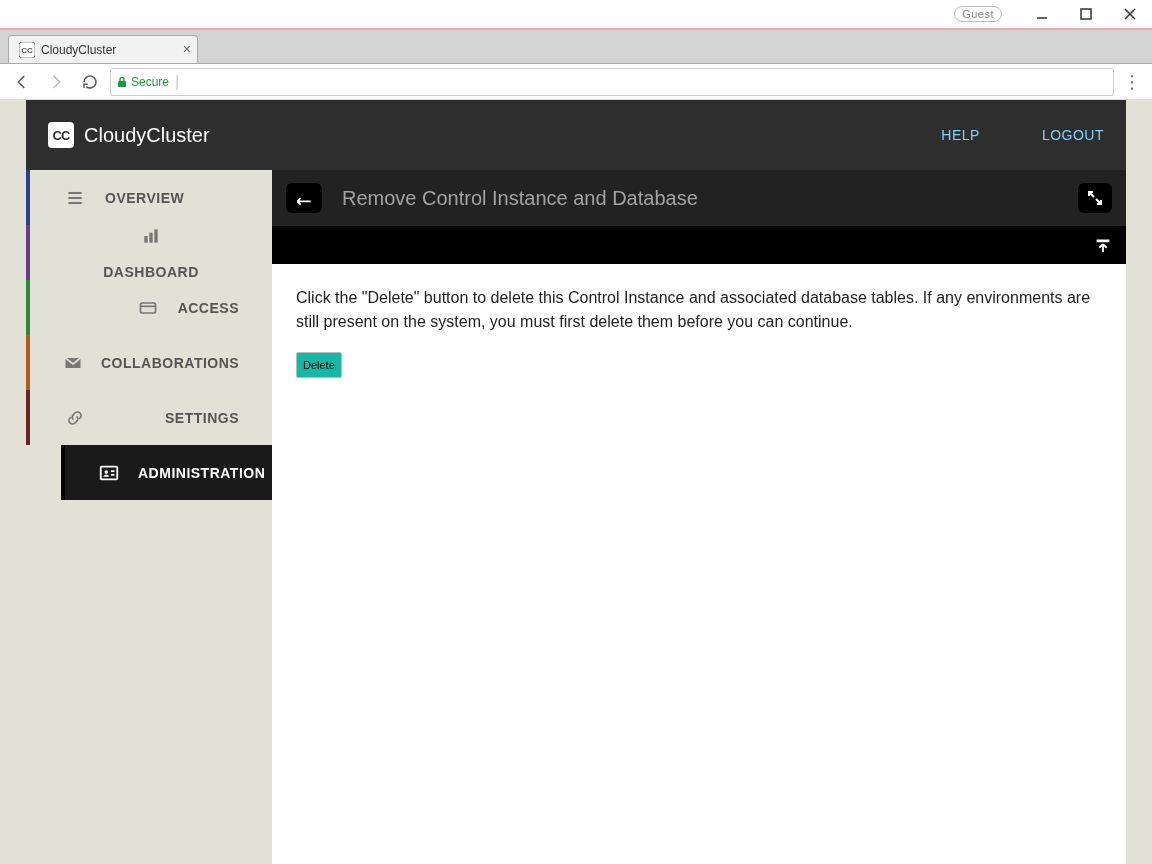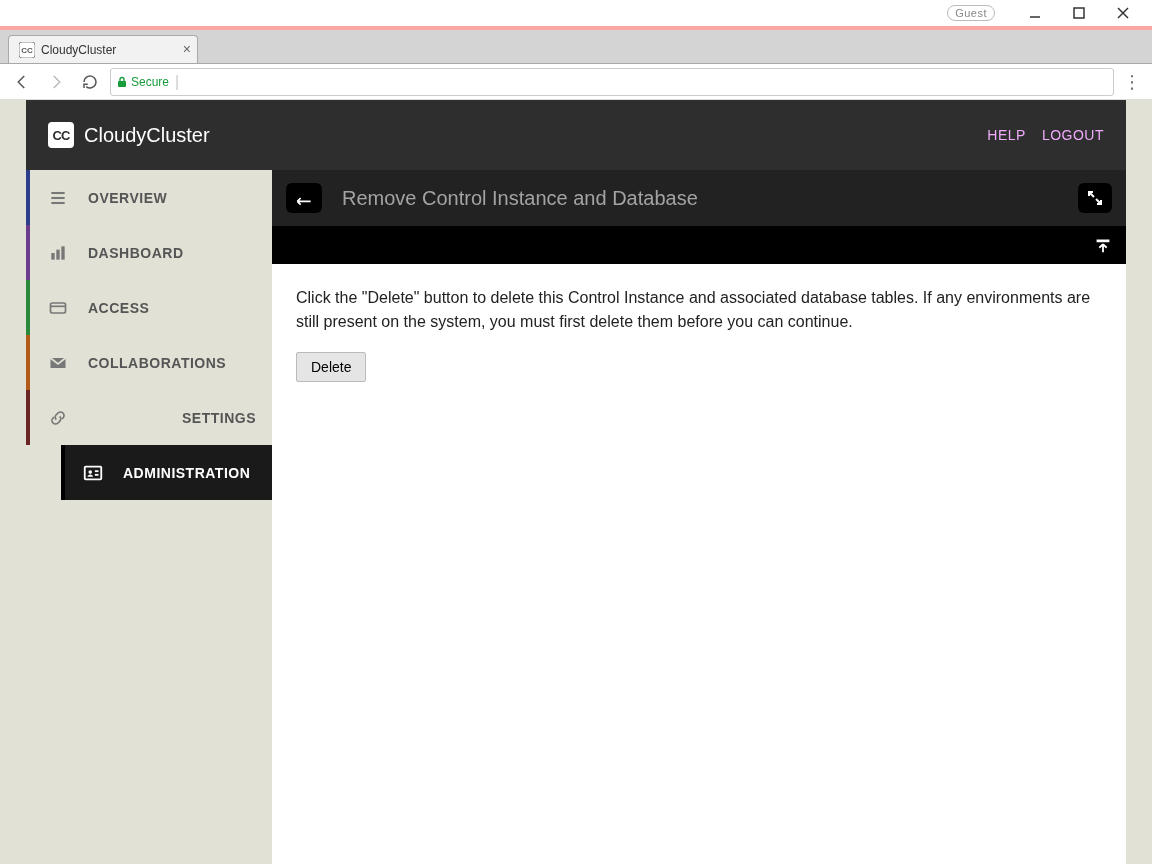--- a/index.html
+++ b/index.html
@@ -1,20 +1,20 @@
 <!DOCTYPE html>
 <html><head>
 <meta charset="utf-8">
 <style>
   * { box-sizing: border-box; }
   html, body { margin:0; padding:0; height:100%; font-family: Arial, Helvetica, sans-serif; }
   body { background:#fff; width:1152px; height:864px; overflow:hidden; }
 
   
-  .os-titlebar { height:30px; background:#fff; border-bottom:4px solid #fca5a5; display:flex; align-items:center; justify-content:flex-end; padding-right:7px; }
+  .os-titlebar { height:30px; background:#fff; border-bottom:2px solid #fca5a5; display:flex; align-items:center; justify-content:flex-end; padding-right:0; }
   .os-titlebar .guest { font-size:11px; color:#888; border:1px solid #bbb; border-radius:8px; padding:1px 7px; margin-right:18px; letter-spacing:0.5px; }
   .os-titlebar .win-btn { width:44px; height:30px; display:flex; align-items:center; justify-content:center; color:#555; font-size:16px; }
   .os-titlebar .win-btn svg { width:14px; height:14px; }
 
   
   .tabstrip { height:34px; background:#d4d4d4; display:flex; align-items:flex-end; padding-left:8px; border-bottom:1px solid #a9a9a9; position:relative; }
   .tab { background:#f2f2f2; height:28px; min-width:190px; border:1px solid #a9a9a9; border-bottom:none; border-radius:4px 4px 0 0; display:flex; align-items:center; padding:0 10px; font-size:12px; color:#333; position:relative; }
   .tab .fav { width:16px; height:16px; margin-right:6px; display:flex; align-items:center; justify-content:center; }
   .tab .close { position:absolute; right:6px; top:6px; font-size:14px; color:#666; line-height:1; }
   .tab::after { content:""; position:absolute; right:-16px; top:0; width:0; height:0; }
@@ -32,46 +32,46 @@
   .menu-dots { width:24px; height:28px; display:flex; align-items:center; justify-content:center; color:#666; font-size:18px; }
 
   
   .page-outer { height:calc(864px - 30px - 34px - 36px); background:#e2e1d6; padding:0; display:flex; flex-direction:column; }
   .app { margin:0 auto; width:1100px; height:100%; padding:0; display:flex; flex-direction:column; }
 
   .app-header { background:#2e2e2e; color:#fff; height:70px; display:flex; align-items:center; padding:0 22px; }
   .brand { display:flex; align-items:center; gap:10px; font-size:20px; }
   .brand-logo { width:26px; height:26px; background:#fff; border-radius:4px; display:flex; align-items:center; justify-content:center; color:#2e2e2e; font-weight:bold; font-size:13px; letter-spacing:-1px; }
   .header-right { margin-left:auto; display:flex; gap:16px; font-size:14px; letter-spacing:0.5px; }
-  .header-link { color:#f0abfc; }
+  .header-link { color:#7dd3fc;margin-left:46px; }
 
   .app-body { flex:1; display:flex; min-height:0; }
 
   .sidebar { width:246px; background:#e2e1d6; display:flex; flex-direction:column; }
-  .side-item { height:55px; display:flex; align-items:center; padding:0 16px; gap:18px; font-size:14px; font-weight:bold; color:#555; border-left:4px solid transparent; letter-spacing:0.5px; cursor:pointer; }
+  .side-item { height:55px; display:flex; align-items:center; padding:0 33px; gap:18px; font-size:14px; font-weight:bold; color:#555; border-left:4px solid transparent; letter-spacing:0.5px; cursor:pointer; }
   .side-item .icon-slot { width:24px; height:24px; color:#777; display:flex; align-items:center; justify-content:center; }
   .side-item.active { background:#1a1a1a; color:#fff; border-left-color:#000;margin-left:35px; }
   .side-item.active .icon-slot { color:#fff; }
   .side-item.c0{ border-left-color:#2b3d8b; }
-  .side-item.c1{ border-left-color:#6a3c8b; }
-  .side-item.c2{ border-left-color:#2a8a3c; }
+  .side-item.c1{ border-left-color:#6a3c8b;flex-direction:column; }
+  .side-item.c2{ border-left-color:#2a8a3c;justify-content:flex-end; }
   .side-item.c3{ border-left-color:#b25a1a; }
   .side-item.c4{ border-left-color:#6b2424;justify-content:space-between; }
 
   .main { flex:1; display:flex; flex-direction:column; min-width:0; }
   .pagehead { background:#222; height:56px; display:flex; align-items:center; padding:0 14px; gap:20px; }
   .back-chip { background:#000; color:#fff; border-radius:6px; width:36px; height:30px; display:flex; align-items:center; justify-content:center; }
   .page-title { color:#a3a3a3; font-size:20px; }
   .expand-chip { margin-left:auto; background:#000; color:#fff; border-radius:6px; width:34px; height:30px; display:flex; align-items:center; justify-content:center; }
   .subbar { background:#000; height:38px; display:flex; align-items:center; justify-content:flex-end; padding-right:12px; }
   .subbar .up-icon { color:#fff; }
 
   .content { background:#fff; flex:1; padding:22px 24px; font-size:16px; color:#222; overflow:auto; }
   .content p { margin:0 0 18px; line-height:1.5; }
-  .delete-btn { font-size:14px; padding:6px 14px; background:#e5e5e5; border:1px solid #bbb; border-radius:2px; cursor:pointer; }
+  .delete-btn { font-size:11px; padding:6px 6px; background:#14b8a6; border:1px solid #bbb; border-radius:2px; cursor:pointer; }
 
   svg { display:block; }
 </style>
 </head>
 <body>
 
 <div class="os-titlebar">
   <span class="guest">Guest</span>
   <div class="win-btn">
     <svg viewBox="0 0 14 14">

